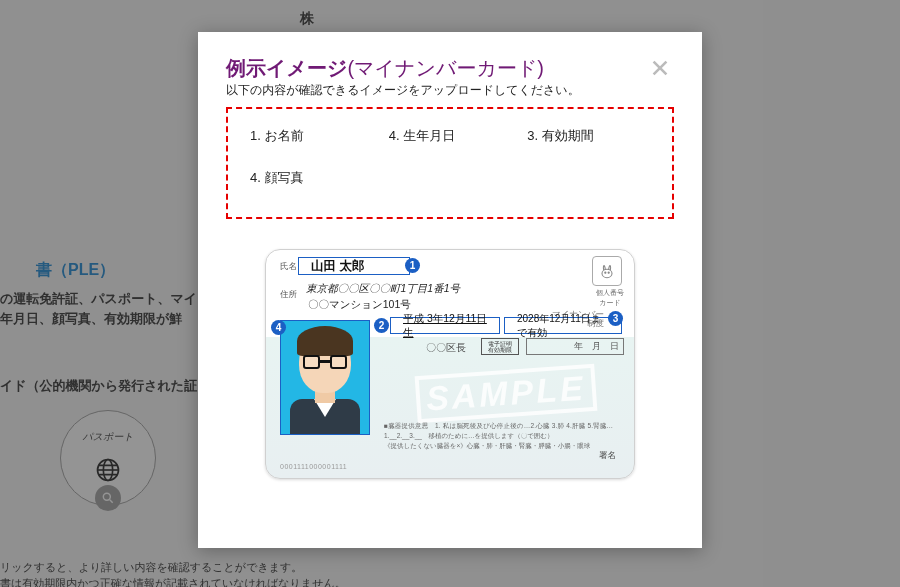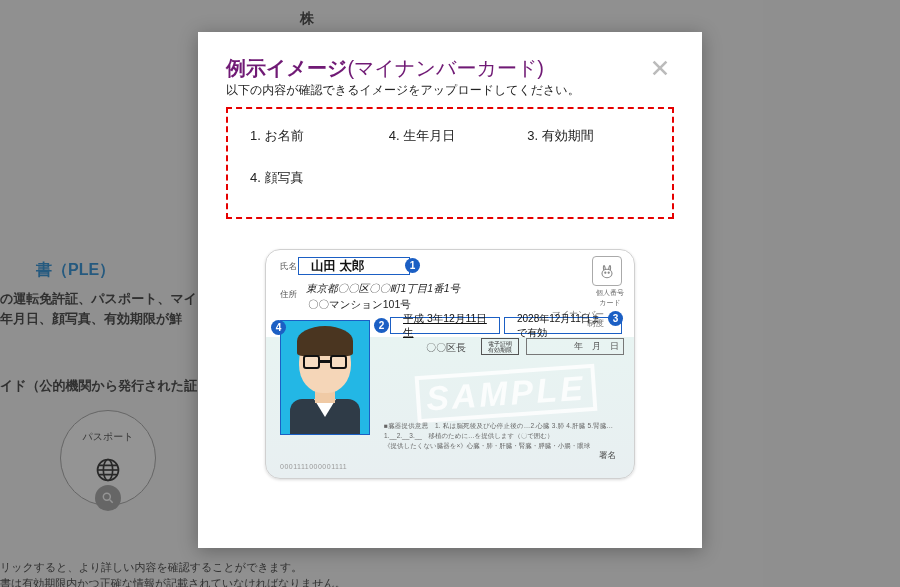--- a/index.html
+++ b/index.html
@@ -65,21 +65,21 @@
     width: 100px;
     height: 105px;
     text-align: center;
   }
   .bg-passport .circle {
     width: 96px; height: 96px; border-radius: 50%; border: 1px solid #999;
     display: flex; flex-direction: column; align-items: center; justify-content: center;
     background: #fff;
     position: relative;
   }
-  .bg-passport .label { font-size: 10px; margin-bottom: 12px; color:#333; }
+  .bg-passport .label { font-size: 10px; margin-bottom: 12px; color:#333;font-style:italic; }
   .bg-passport .mag {
     position: absolute; bottom: -6px; left: 50%; transform: translateX(-50%);
     width: 26px; height: 26px; border-radius: 50%; background: #999;
     display: flex; align-items: center; justify-content: center;
   }
   .bg-bottom1 { position: absolute; top: 560px; left: 0; font-size: 11px; }
   .bg-bottom2 { position: absolute; top: 576px; left: 0; font-size: 11px; }
 
   
   .overlay {

